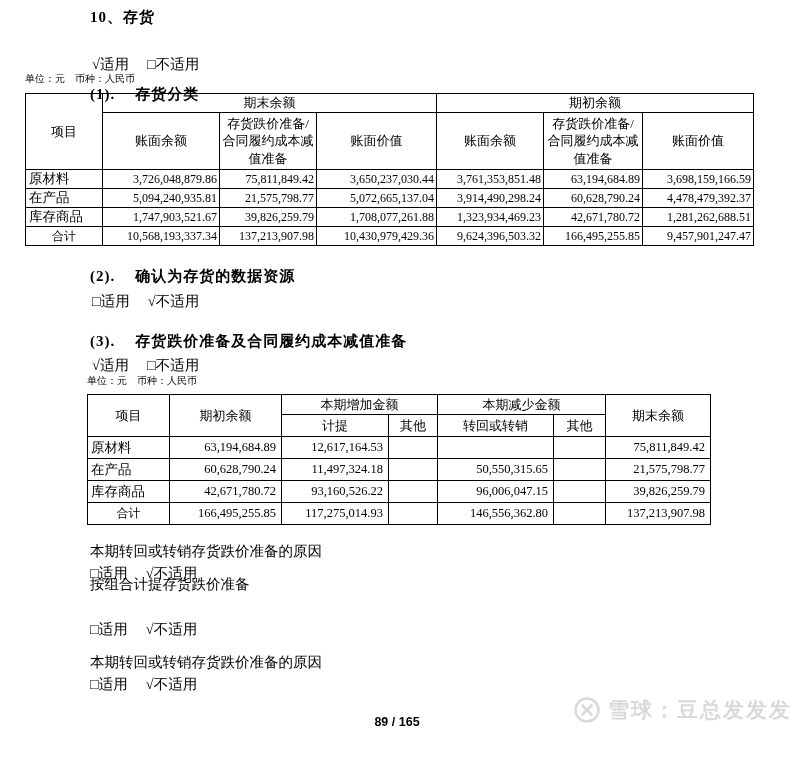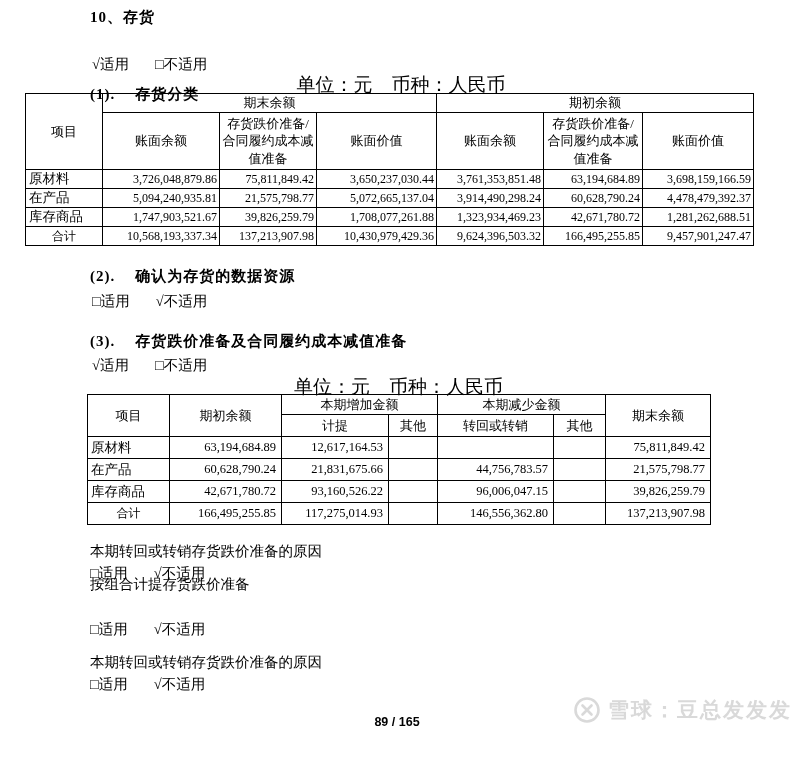--- a/index.html
+++ b/index.html
@@ -12,22 +12,22 @@
     overflow: hidden;
   }
   .abs { position: absolute; }
 
   
   .sec-heading { font-size: 15px; font-weight: bold; letter-spacing: 1px; }
   .sec-heading .num { }
   .sub-heading { font-size: 15px; font-weight: bold; letter-spacing: 1px; }
   .sub-heading .num { margin-right: 20px; font-weight: bold; }
   .applicability { font-size: 14.5px; }
-  .applicability .na { margin-left: 26px; }
-  .unit-note { font-size: 19px; text-align: center; }
+  .applicability .na { margin-left: 18px; }
+  .unit-note { font-size: 10px; text-align: left; }
   .note-title { font-size: 14.5px; }
 
   
   table { border-collapse: collapse; table-layout: fixed; }
   th, td {
     border: 1px solid #000;
     padding: 0 2px;
     overflow: hidden;
     font-weight: normal;
   }
@@ -185,23 +185,23 @@
     <td class="num">63,194,684.89</td>
     <td class="num">12,617,164.53</td>
     <td class="num"></td>
     <td class="num"></td>
     <td class="num"></td>
     <td class="num">75,811,849.42</td>
   </tr>
   <tr class="body">
     <td class="item">在产品</td>
     <td class="num">60,628,790.24</td>
-    <td class="num">21,831,675.66</td>
-    <td class="num"></td>
-    <td class="num">44,756,783.57</td>
+    <td class="num">11,497,324.18</td>
+    <td class="num"></td>
+    <td class="num">50,550,315.65</td>
     <td class="num"></td>
     <td class="num">21,575,798.77</td>
   </tr>
   <tr class="body">
     <td class="item">库存商品</td>
     <td class="num">42,671,780.72</td>
     <td class="num">93,160,526.22</td>
     <td class="num"></td>
     <td class="num">96,006,047.15</td>
     <td class="num"></td>

